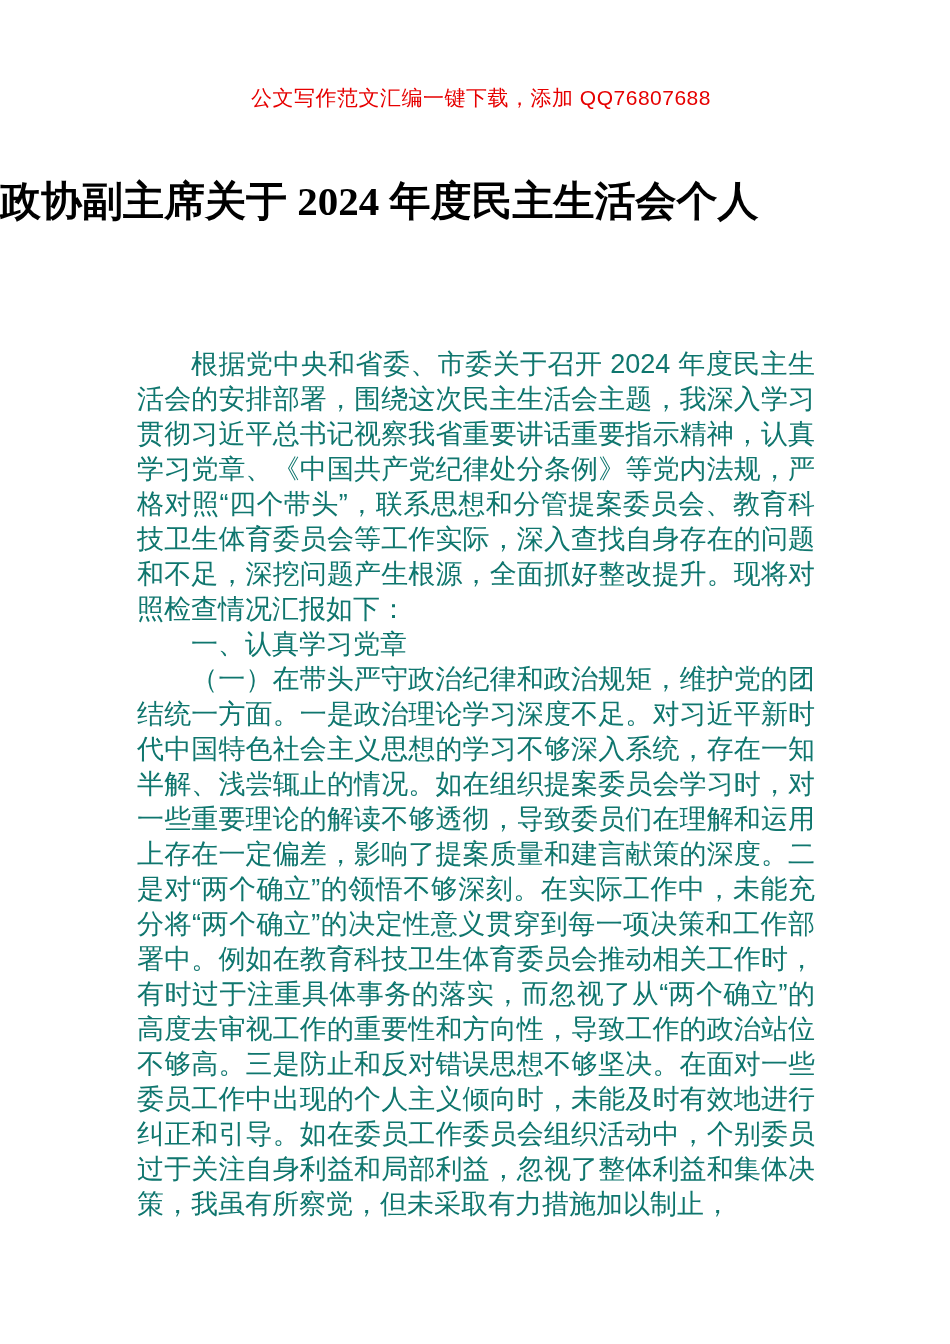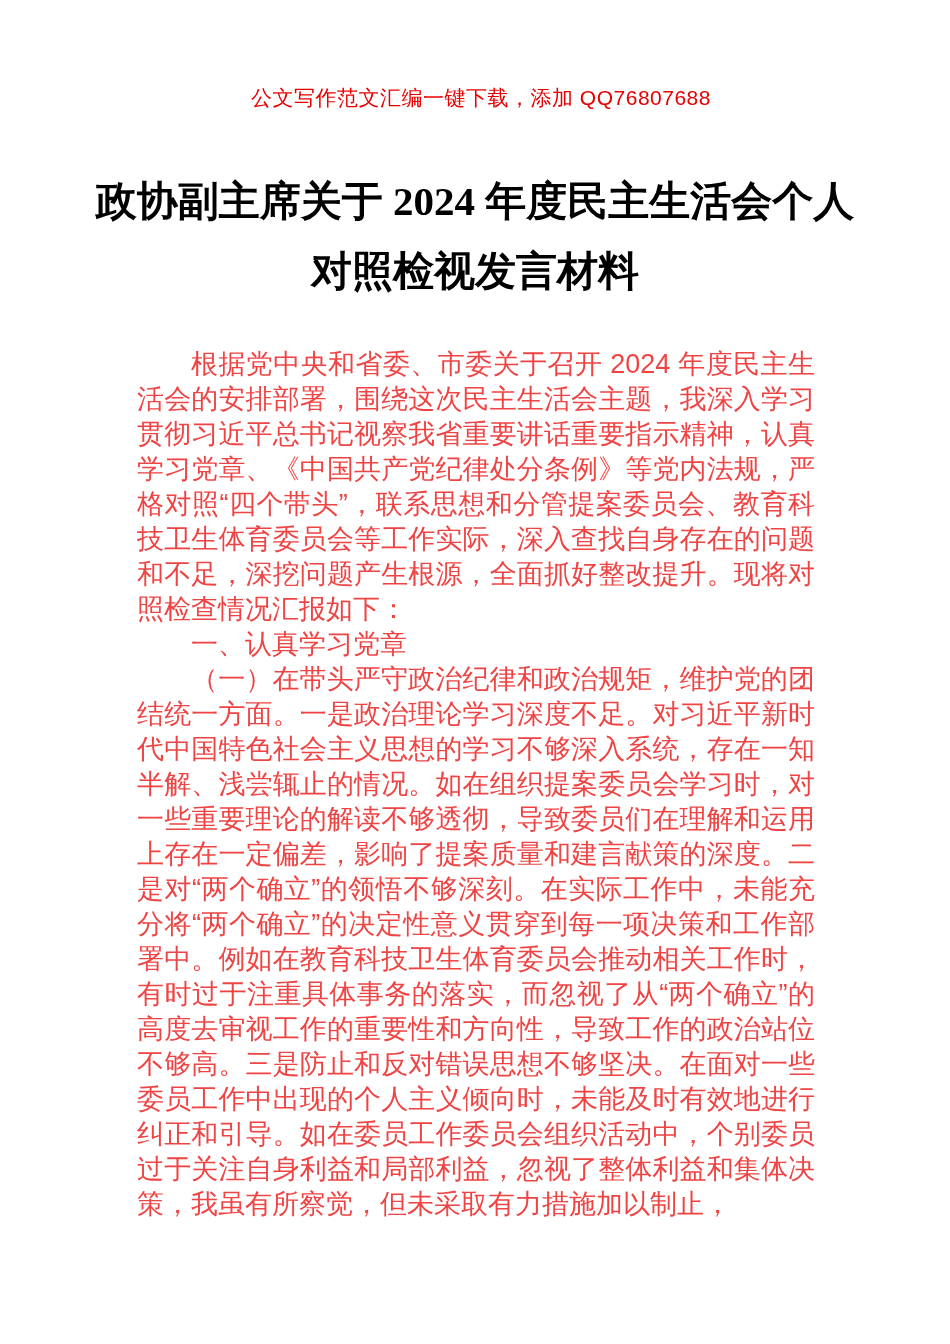--- a/index.html
+++ b/index.html
@@ -25,54 +25,53 @@
     letter-spacing: 0.5px;
     color: #e60000;
     font-family: "Liberation Sans", sans-serif;
     padding-left: 6px;
   }
   .doc-title {
     position: absolute;
     top: 166px;
     left: 0;
     width: 100%;
-    text-align: center;
+    text-align: left;
     color: #000000;
     font-family: "Liberation Serif", serif;
     font-weight: bold;
     font-size: 41px;
     line-height: 70px;
   }
   .content {
     position: absolute;
     top: 347px;
     left: 137px;
     width: 678px;
-    color: #ef4444;
+    color: #0f766e;
     font-size: 27px;
     line-height: 35px;
     text-align: justify;
     font-family: "Liberation Sans", sans-serif;
   }
   .content p {
     margin: 0;
     padding: 0;
     text-indent: 2em;
   }
 </style>
 </head>
 <body>
 
 <div class="page">
 
   <div class="banner" style="color: rgb(230, 0, 0);">公文写作范文汇编一键下载，添加 QQ76807688</div>
 
   <div class="doc-title">
     <div>政协副主席关于 2024 年度民主生活会个人</div>
-    <div>对照检视发言材料</div>
   </div>
 
   <div class="content">
     <p>根据党中央和省委、市委关于召开 2024 年度民主生活会的安排部署，围绕这次民主生活会主题，我深入学习贯彻习近平总书记视察我省重要讲话重要指示精神，认真学习党章、《中国共产党纪律处分条例》等党内法规，严格对照“四个带头”，联系思想和分管提案委员会、教育科技卫生体育委员会等工作实际，深入查找自身存在的问题和不足，深挖问题产生根源，全面抓好整改提升。现将对照检查情况汇报如下：</p>
     <p>一、认真学习党章</p>
     <p>（一）在带头严守政治纪律和政治规矩，维护党的团结统一方面。一是政治理论学习深度不足。对习近平新时代中国特色社会主义思想的学习不够深入系统，存在一知半解、浅尝辄止的情况。如在组织提案委员会学习时，对一些重要理论的解读不够透彻，导致委员们在理解和运用上存在一定偏差，影响了提案质量和建言献策的深度。二是对“两个确立”的领悟不够深刻。在实际工作中，未能充分将“两个确立”的决定性意义贯穿到每一项决策和工作部署中。例如在教育科技卫生体育委员会推动相关工作时，有时过于注重具体事务的落实，而忽视了从“两个确立”的高度去审视工作的重要性和方向性，导致工作的政治站位不够高。三是防止和反对错误思想不够坚决。在面对一些委员工作中出现的个人主义倾向时，未能及时有效地进行纠正和引导。如在委员工作委员会组织活动中，个别委员过于关注自身利益和局部利益，忽视了整体利益和集体决策，我虽有所察觉，但未采取有力措施加以制止，</p>
   </div>
 
 </div>
 

